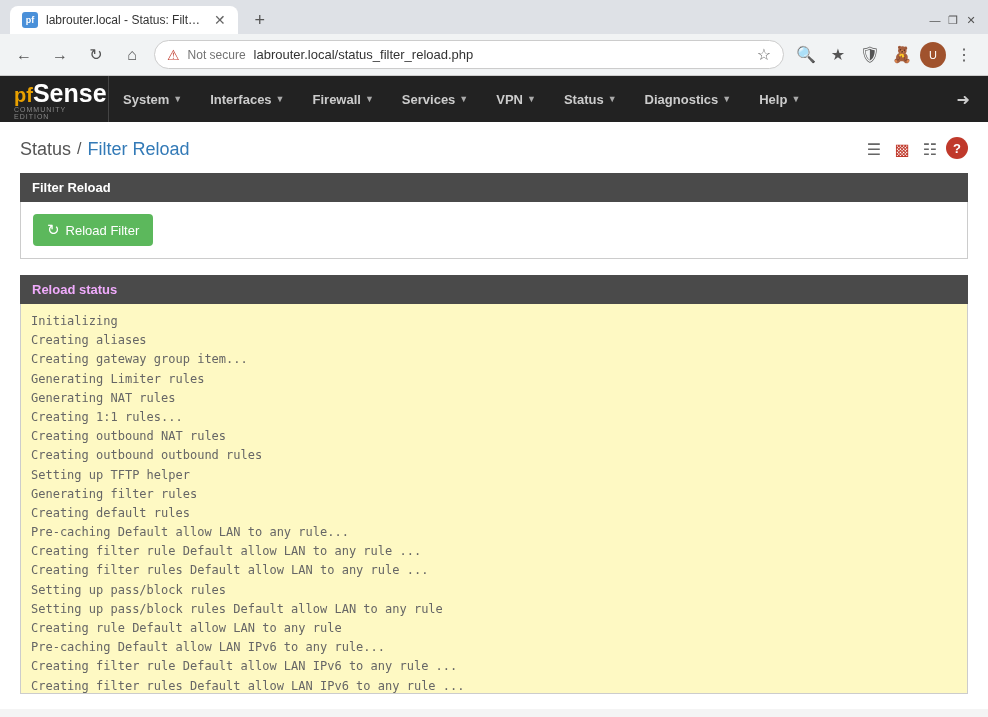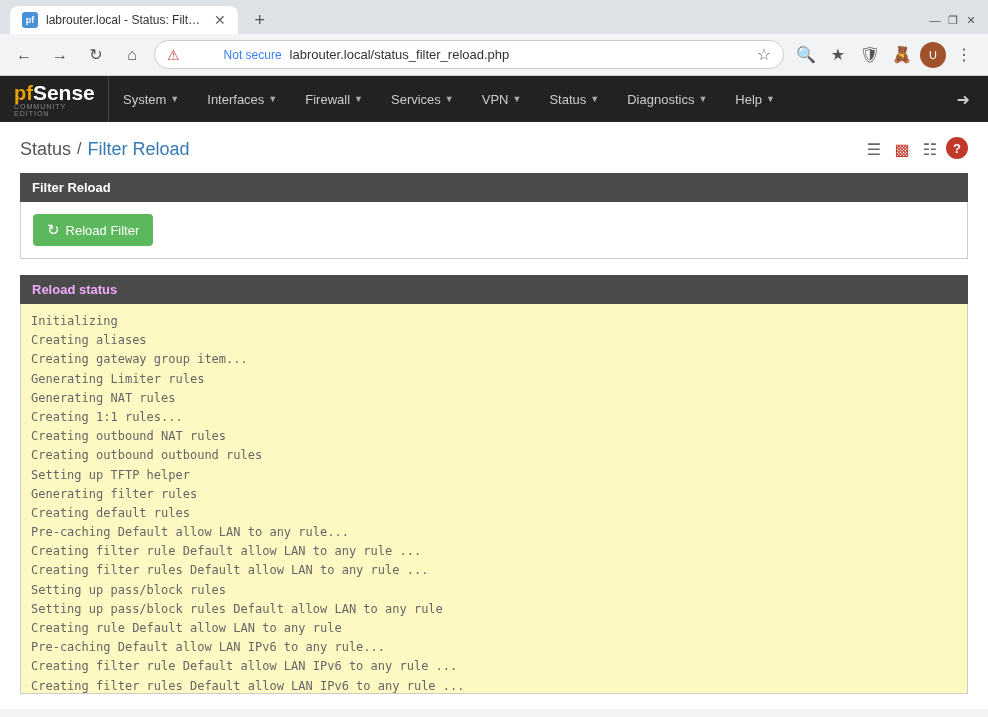--- a/index.html
+++ b/index.html
@@ -12,36 +12,36 @@
     .browser-tab-icon { width: 16px; height: 16px; background: #4a90d9; border-radius: 3px; display: flex; align-items: center; justify-content: center; color: white; font-size: 9px; font-weight: bold; flex-shrink: 0; }
     .browser-tab-title { flex: 1; font-size: 12px; color: #333; white-space: nowrap; overflow: hidden; text-overflow: ellipsis; max-width: 160px; }
     .browser-tab-close { color: #666; cursor: pointer; font-size: 14px; }
     .browser-new-tab { width: 28px; height: 28px; border-radius: 50%; display: flex; align-items: center; justify-content: center; color: #555; font-size: 18px; cursor: pointer; }
     .browser-window-controls { margin-left: auto; display: flex; gap: 4px; }
     .browser-window-btn { width: 14px; height: 14px; display: flex; align-items: center; justify-content: center; color: #555; font-size: 11px; cursor: pointer; }
 
     .browser-toolbar { background: #f1f3f4; padding: 6px 10px; display: flex; align-items: center; gap: 8px; border-bottom: 1px solid #ccc; }
     .browser-nav-btn { width: 28px; height: 28px; border-radius: 50%; display: flex; align-items: center; justify-content: center; color: #555; font-size: 16px; cursor: pointer; background: none; border: none; }
     .address-bar { flex: 1; display: flex; align-items: center; background: #fff; border: 1px solid #ccc; border-radius: 20px; padding: 4px 12px; gap: 8px; }
-    .security-warning { color: #3b82f6; font-size: 12px; display: flex; align-items: center; gap: 3px; margin-left: 36px; }
+    .security-warning { color: #737373; font-size: 12px; display: flex; align-items: center; gap: 3px; }
     .security-icon { color: #c0392b; font-size: 14px; }
     .address-text { color: #333; font-size: 13px; }
     .address-bar-icons { display: flex; gap: 6px; margin-left: auto; }
     .addr-icon { color: #666; font-size: 16px; }
     .browser-right-icons { display: flex; gap: 4px; align-items: center; }
     .browser-right-icon { width: 28px; height: 28px; border-radius: 50%; display: flex; align-items: center; justify-content: center; color: #555; font-size: 16px; cursor: pointer; }
     .profile-avatar { width: 26px; height: 26px; border-radius: 50%; background: #a0522d; display: flex; align-items: center; justify-content: center; color: white; font-size: 11px; }
 
     
     .pfsense-nav { background: #222; color: #ddd; display: flex; align-items: center; padding: 0; }
     .pfsense-logo { display: flex; align-items: center; padding: 8px 14px; border-right: 1px solid #444; }
     .logo-img { width: 80px; height: 30px; background: #222; display: flex; flex-direction: column; align-items: flex-start; justify-content: center; }
     .nav-menu { display: flex; flex: 1; }
     .nav-item { position: relative; }
-    .nav-item > a { display: flex; align-items: center; gap: 4px; padding: 10px 14px; color: #ccc; text-decoration: none; font-size: 13px; white-space: nowrap; }
+    .nav-item > a { display: flex; align-items: center; gap: 4px; padding: 10px 14px; color: #ccc; text-decoration: none; font-size: 13px; white-space: nowrap; font-weight: bold; }
     .nav-arrow { font-size: 9px; color: #aaa; }
     .nav-right { margin-left: auto; padding: 0 10px; }
     .nav-right-icon { color: #ccc; font-size: 16px; padding: 10px 8px; cursor: pointer; }
 
     
     .breadcrumb { display: flex; align-items: center; gap: 6px; margin-bottom: 12px; }
     .breadcrumb-status { color: #555; font-size: 18px; font-weight: normal; }
     .breadcrumb-sep { color: #555; font-size: 16px; }
     .breadcrumb-current { color: #337ab7; font-size: 18px; font-weight: normal; }
     .breadcrumb-icons { margin-left: auto; display: flex; gap: 4px; }
@@ -100,21 +100,21 @@
       <div class="browser-right-icon">⋮</div>
     </div>
   </div>
 </div>
 
 <div class="pfsense-nav">
   <div class="pfsense-logo">
     <div class="logo-img">
       <div style="display:flex; align-items:baseline; gap:0;">
         <span style="color:#e8a000; font-size:20px; font-weight:bold; font-family:Arial;">pf</span>
-          <span style="color:white; font-size:21px; font-weight:bold; font-family:Arial;">Sense</span>
+          <span style="color:white; font-size:25px; font-weight:bold; font-family:Arial;">Sense</span>
       </div>
       <div style="color:#888; font-size:7px; letter-spacing:1px; margin-top:-2px;">COMMUNITY EDITION</div>
     </div>
   </div>
   <nav class="nav-menu">
     <div class="nav-item">
       <a href="#">System <span class="nav-arrow">▼</span></a>
     </div>
     <div class="nav-item">
       <a href="#">Interfaces <span class="nav-arrow">▼</span></a>

